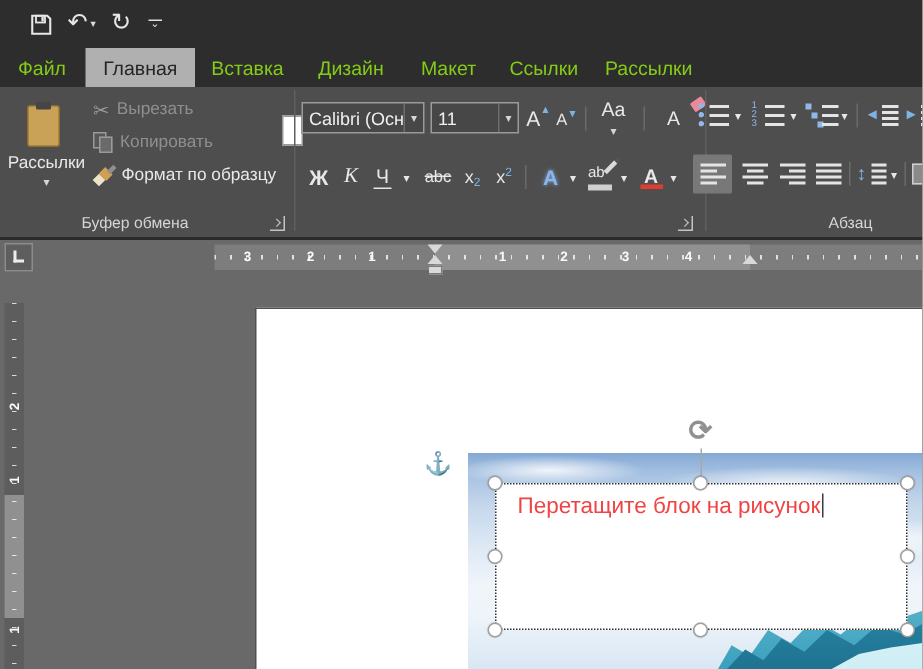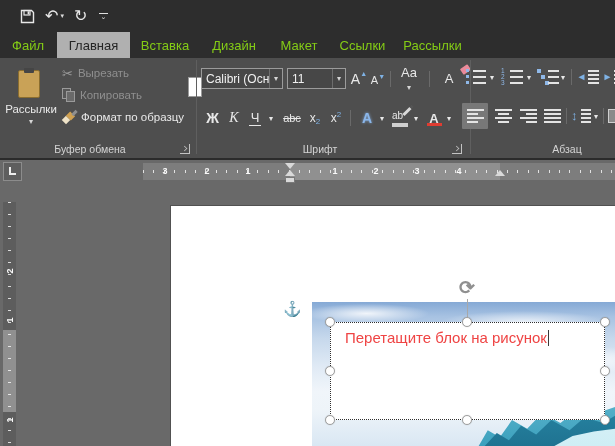--- a/index.html
+++ b/index.html
@@ -273,21 +273,20 @@
     </div>
     <div class="ric drop" style="left:411px;top:48px;width:10px;height:24px;">▾</div>
     <div class="ric" style="left:424px;top:48px;width:20px;height:24px;">
       <span style="position:relative;width:18px;height:18px;text-align:center;">
         <span style="font-size:13px;font-weight:bold;">А</span>
         <span class="colorbar-red"></span>
       </span>
     </div>
     <div class="ric drop" style="left:444px;top:48px;width:10px;height:24px;">▾</div>
 
-    <div class="grp-label" style="left:240px;width:160px;">Шрифт</div>
     <div class="launcher" style="left:452px;">
         <i></i>
       </div>
     <div class="grp-sep" style="left:470px;"></div>
 
     <div class="ric" style="left:464px;top:9px;width:22px;height:20px;">
       <span class="list-ic">
           <span class="dots"></span>
           <span class="bars"></span>
         </span>

